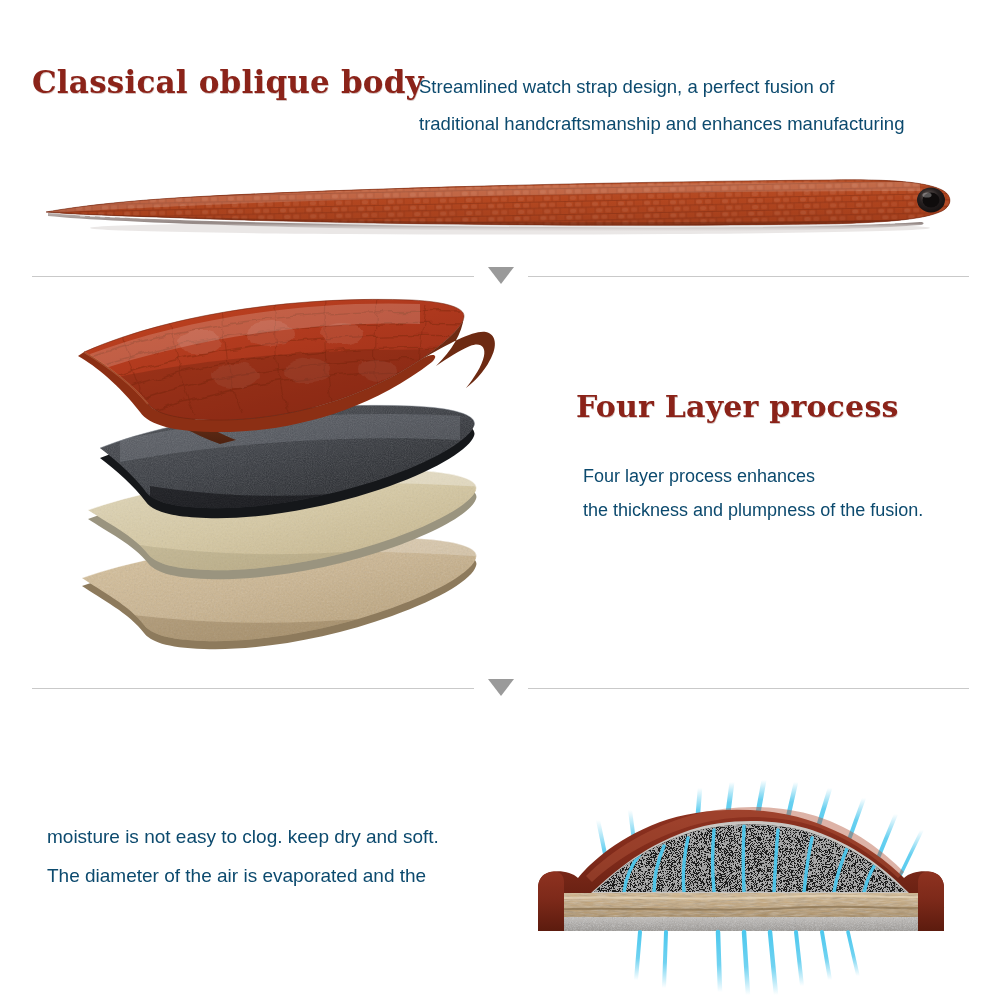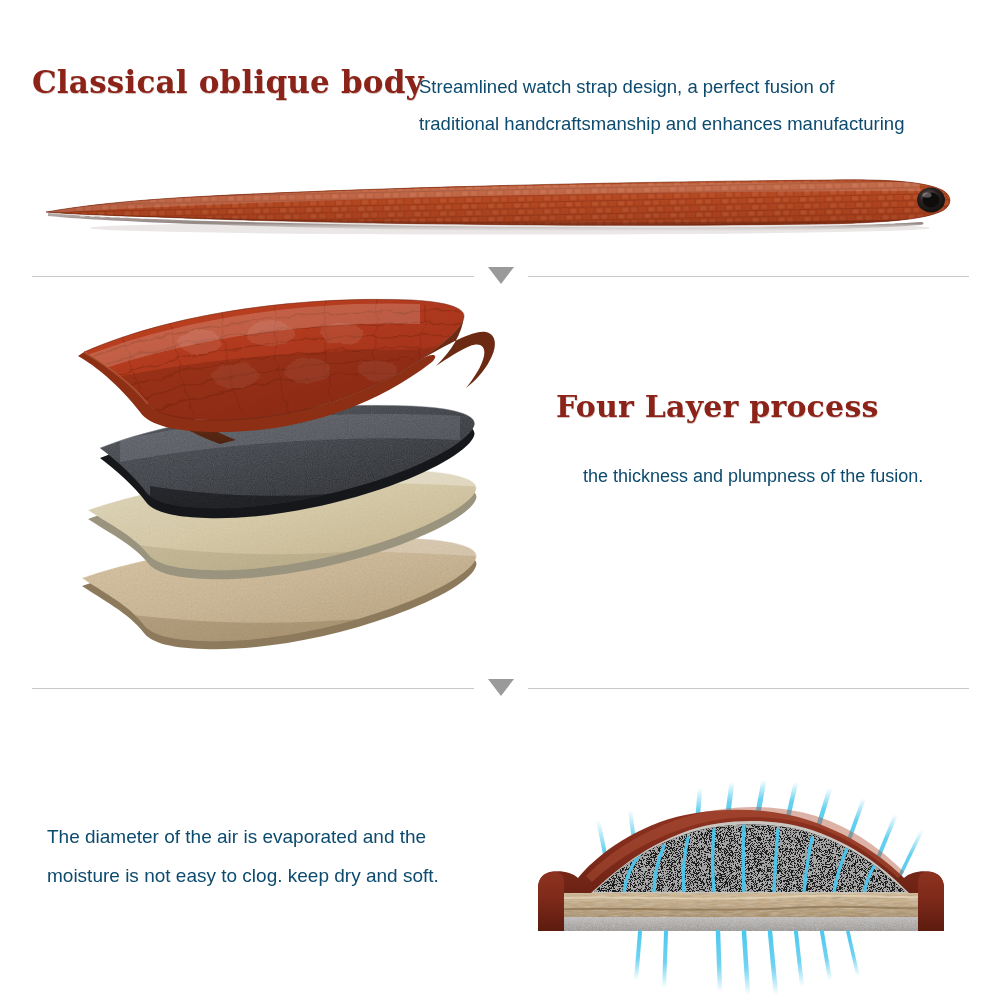--- a/index.html
+++ b/index.html
@@ -26,21 +26,21 @@
   .heading {
     position: absolute;
     color: #8B2319;
     font-family: "DejaVu Serif", "Liberation Serif", serif;
     font-weight: bold;
     letter-spacing: 0.2px;
     white-space: nowrap;
     text-shadow: 0.5px 0.5px 0 rgba(90,20,12,0.25);
   }
   #heading-1 { left: 32px; top: 64px; font-size: 31px; text-align: center; }
-  #heading-2 { left: 556px; top: 389px; font-size: 30px; }
+  #heading-2 { left: 576px; top: 389px; font-size: 30px; }
   #heading-3 { left: 48px; top: 730px; font-size: 31px; }
 
   
   .body-text {
     position: absolute;
     color: #0c4a6e;
     font-family: "Liberation Sans", sans-serif;
     font-size: 18.5px;
     line-height: 37px;
     white-space: nowrap;
@@ -176,20 +176,21 @@
 
   <div class="divider" id="divider-1">
     <span class="rule left"></span>
     <span class="caret"></span>
     <span class="rule right"></span>
   </div>
 
   <div class="heading" id="heading-2">Four Layer process</div>
 
   <div class="body-text" id="desc-2">
+    <div>Four layer process enhances</div>
     <div>the thickness and plumpness of the fusion.</div>
   </div>
 
   <div class="figure" id="fig-layers">
     <svg width="480" height="375" viewBox="0 0 480 375">
       <defs>
         <linearGradient id="lyrLeatherTop" x1="0.1" y1="0" x2="0.85" y2="1">
           <stop offset="0%" stop-color="#C2441F"></stop>
           <stop offset="35%" stop-color="#B13A1E"></stop>
           <stop offset="70%" stop-color="#9E3019"></stop>
@@ -364,22 +365,22 @@
   </div>
 
   <div class="divider" id="divider-2">
     <span class="rule left"></span>
     <span class="caret"></span>
     <span class="rule right"></span>
   </div>
 
 
   <div class="body-text" id="desc-3">
+    <div>moisture is not easy to clog. keep dry and soft.</div>
     <div>The diameter of the air is evaporated and the</div>
-    <div>moisture is not easy to clog. keep dry and soft.</div>
   </div>
 
   <div class="figure" id="fig-crosssection">
     <svg width="460" height="215" viewBox="0 0 460 215">
       <defs>
         <linearGradient id="csShell" x1="0" y1="0" x2="0" y2="1">
           <stop offset="0%" stop-color="#8E3220"></stop>
           <stop offset="45%" stop-color="#7E2A1A"></stop>
           <stop offset="100%" stop-color="#5C1B0E"></stop>
         </linearGradient>

